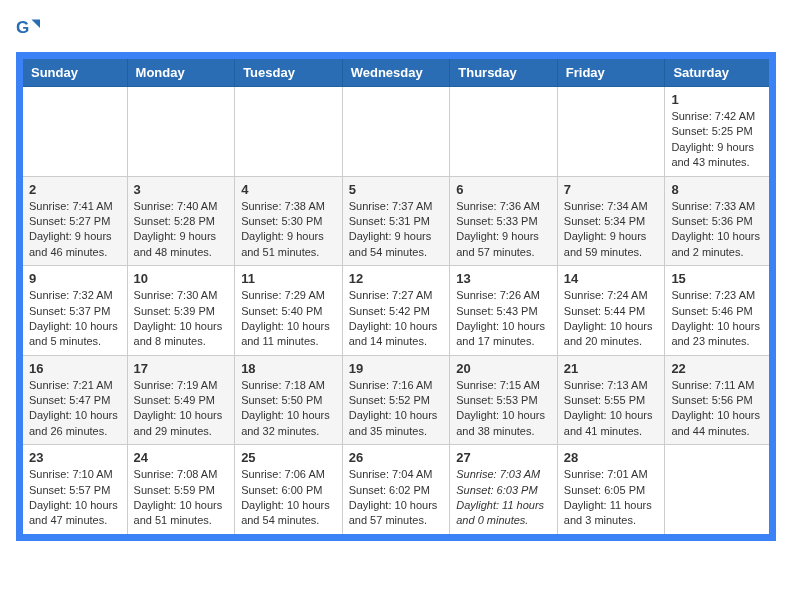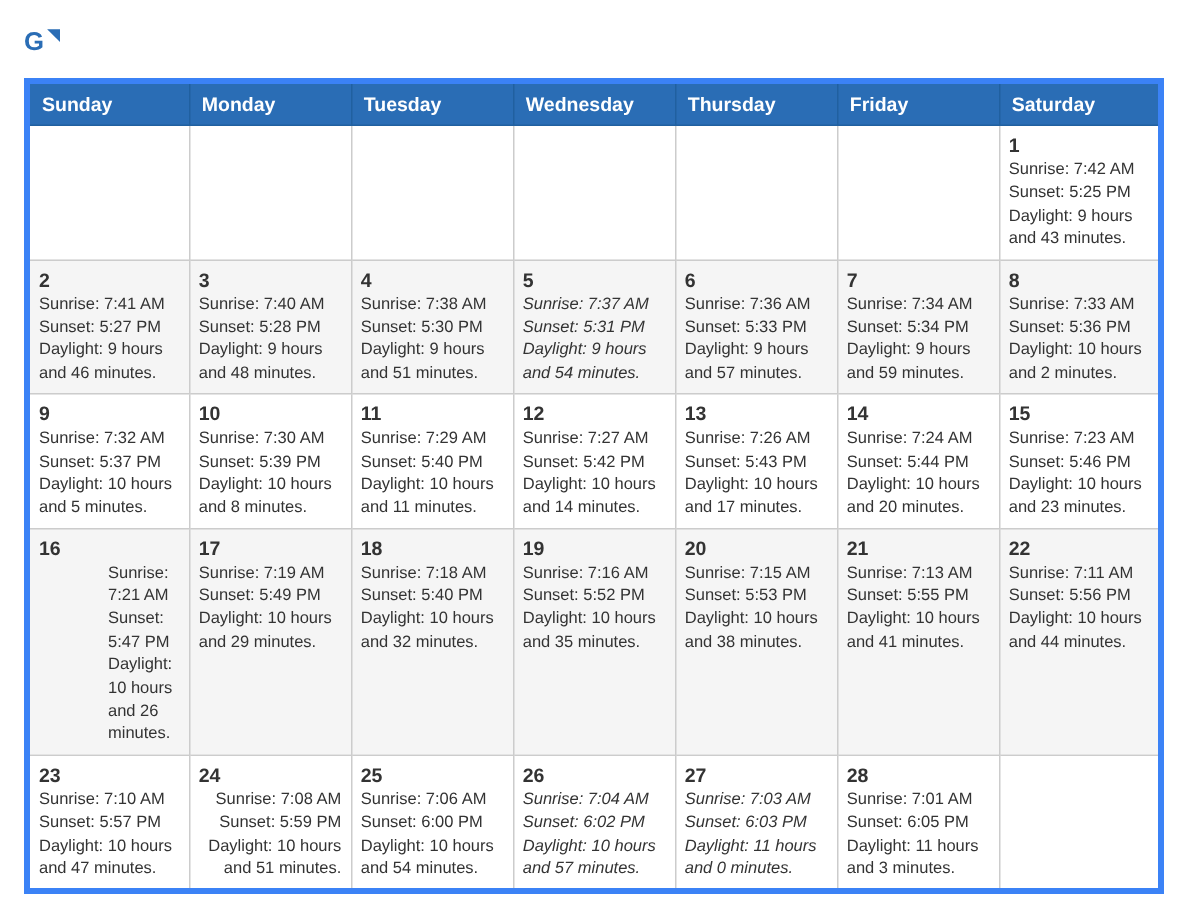--- a/index.html
+++ b/index.html
@@ -44,21 +44,21 @@
       color: #333;
       line-height: 1.1;
     }
     .location-title {
       font-size: 16px;
       color: #555;
     }
     .calendar-table {
       width: 100%;
       border-collapse: collapse;
-      border: 4px solid #3b82f6;
+      border: 7px solid #3b82f6;
     }
     .calendar-table th {
       background-color: #2a6db5;
       color: #fff;
       text-align: left;
       padding: 6px 8px;
       font-size: 13px;
       border: 1px solid #2060a0;
     }
     .calendar-table td {
@@ -149,21 +149,21 @@
 Daylight: 9 hours and 48 minutes.</div>
         </td>
         <td>
           <span class="day-number">4</span>
           <div class="day-info" style="white-space: pre-line;">Sunrise: 7:38 AM
 Sunset: 5:30 PM
 Daylight: 9 hours and 51 minutes.</div>
         </td>
         <td>
           <span class="day-number">5</span>
-          <div class="day-info" style="white-space: pre-line; font-style: italic;">Sunrise: 7:37 AM
+          <div class="day-info" style="white-space: pre-line;">Sunrise: 7:37 AM
 Sunset: 5:31 PM
 Daylight: 9 hours and 54 minutes.</div>
         </td>
         <td>
           <span class="day-number">6</span>
           <div class="day-info" style="white-space: pre-line;">Sunrise: 7:36 AM
 Sunset: 5:33 PM
 Daylight: 9 hours and 57 minutes.</div>
         </td>
         <td>
@@ -219,34 +219,34 @@
         <td>
           <span class="day-number">15</span>
           <div class="day-info" style="white-space: pre-line;">Sunrise: 7:23 AM
 Sunset: 5:46 PM
 Daylight: 10 hours and 23 minutes.</div>
         </td>
       </tr>
       <tr>
         <td>
           <span class="day-number">16</span>
-          <div class="day-info" style="white-space: pre-line; margin-left: 46px;">Sunrise: 7:21 AM
+          <div class="day-info" style="white-space: pre-line;">Sunrise: 7:21 AM
 Sunset: 5:47 PM
 Daylight: 10 hours and 26 minutes.</div>
         </td>
         <td>
           <span class="day-number">17</span>
           <div class="day-info" style="white-space: pre-line;">Sunrise: 7:19 AM
 Sunset: 5:49 PM
 Daylight: 10 hours and 29 minutes.</div>
         </td>
         <td>
           <span class="day-number">18</span>
           <div class="day-info" style="white-space: pre-line;">Sunrise: 7:18 AM
-Sunset: 5:40 PM
+Sunset: 5:50 PM
 Daylight: 10 hours and 32 minutes.</div>
         </td>
         <td>
           <span class="day-number">19</span>
           <div class="day-info" style="white-space: pre-line;">Sunrise: 7:16 AM
 Sunset: 5:52 PM
 Daylight: 10 hours and 35 minutes.</div>
         </td>
         <td>
           <span class="day-number">20</span>
@@ -269,33 +269,33 @@
       </tr>
       <tr>
         <td>
           <span class="day-number">23</span>
           <div class="day-info" style="white-space: pre-line;">Sunrise: 7:10 AM
 Sunset: 5:57 PM
 Daylight: 10 hours and 47 minutes.</div>
         </td>
         <td>
           <span class="day-number">24</span>
-          <div class="day-info" style="white-space: pre-line; text-align: right;">Sunrise: 7:08 AM
+          <div class="day-info" style="white-space: pre-line;">Sunrise: 7:08 AM
 Sunset: 5:59 PM
 Daylight: 10 hours and 51 minutes.</div>
         </td>
         <td>
           <span class="day-number">25</span>
           <div class="day-info" style="white-space: pre-line;">Sunrise: 7:06 AM
 Sunset: 6:00 PM
 Daylight: 10 hours and 54 minutes.</div>
         </td>
         <td>
           <span class="day-number">26</span>
-          <div class="day-info" style="white-space: pre-line; font-style: italic;">Sunrise: 7:04 AM
+          <div class="day-info" style="white-space: pre-line;">Sunrise: 7:04 AM
 Sunset: 6:02 PM
 Daylight: 10 hours and 57 minutes.</div>
         </td>
         <td>
           <span class="day-number">27</span>
           <div class="day-info" style="white-space: pre-line; font-style: italic;">Sunrise: 7:03 AM
 Sunset: 6:03 PM
 Daylight: 11 hours and 0 minutes.</div>
         </td>
         <td>

